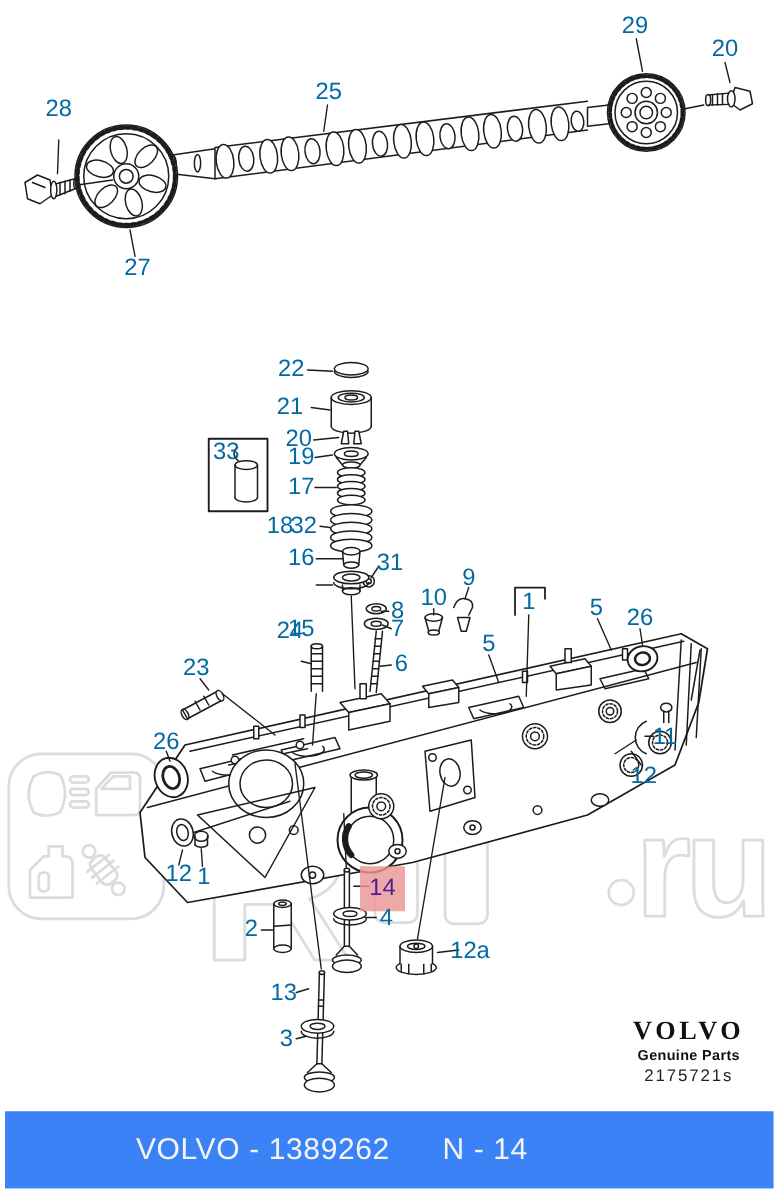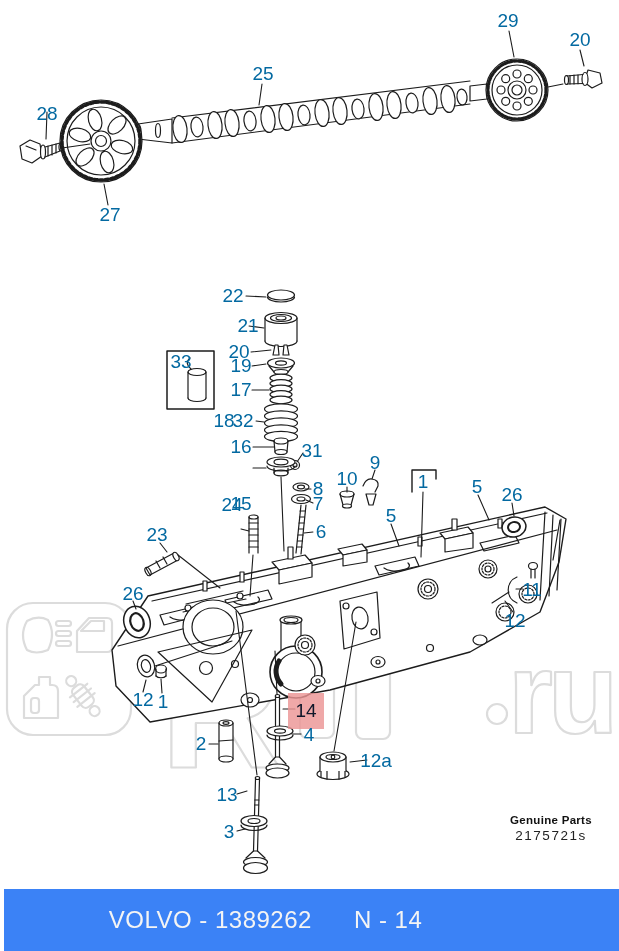--- a/index.html
+++ b/index.html
@@ -2,21 +2,21 @@
 <html><head>
 <meta charset="utf-8">
 <style>
   html,body{margin:0;padding:0;background:#fff;}
   #stage{position:relative;width:619px;height:951px;background:#fff;overflow:hidden;
          font-family:"Liberation Sans",sans-serif;}
   svg{position:absolute;left:0;top:0;}
   #labels-layer{position:absolute;left:0;top:0;width:619px;height:951px;pointer-events:none;}
   .plabel{position:absolute;transform:translate(-50%,-50%);
           font:19px "Liberation Sans",sans-serif;color:#0369a1;white-space:nowrap;}
-  .plabel.hl{color:#0f172a;text-align:right;}
+  .plabel.hl{color:#4c1d95;text-align:right;}
   .hlbox{position:absolute;left:288px;top:693px;width:36px;height:36px;
          background:#ec9595;opacity:.82;}
   #brand-block{position:absolute;left:492px;top:812px;width:118px;text-align:center;color:#111;}
   #brand-name{font:bold 21px "Liberation Serif",serif;letter-spacing:3px;}
   #brand-tagline{font:bold 11.5px "Liberation Sans",sans-serif;margin-top:2px;letter-spacing:.3px;}
   #brand-number{font:13.5px "Liberation Sans",sans-serif;margin-top:2px;letter-spacing:1.5px;color:#222;}
   #footer-bar{position:absolute;left:4px;top:889px;width:619px;height:62px;background:#3b82f6;
               display:flex;align-items:center;justify-content:center;}
   #footer-bar .ftxt{color:#f4f4f4;font:24px "Liberation Sans",sans-serif;letter-spacing:.5px;
               transform:translateX(-48px);display:flex;gap:42px;}
@@ -431,27 +431,27 @@
       <path d="M548,87 L563,84 M62,148 L90,144"></path>
 
       <path d="M412,492 L412,470 L436,470 L436,479" stroke-width="1.4"></path>
     </g>
   </g>
 </svg>
 
 <div class="hlbox"></div>
 
 <div id="labels-layer">
-      <span class="plabel" style="left: 47px; top: 114px;">28</span>
+      <span class="plabel" style="left: 47px; top: 88px;">28</span>
       <span class="plabel" style="left: 110px; top: 215px;">27</span>
       <span class="plabel" style="left: 263px; top: 74px;">25</span>
       <span class="plabel" style="left: 508px; top: 21px;">29</span>
       <span class="plabel" style="left: 580px; top: 40px;">20</span>
       <span class="plabel" style="left: 233px; top: 296px;">22</span>
-      <span class="plabel" style="left: 248px; top: 326px; text-align: right;">21</span>
+      <span class="plabel" style="left: 232px; top: 326px; text-align: right;">21</span>
       <span class="plabel" style="left: 239px; top: 352px;">20</span>
       <span class="plabel" style="left: 241px; top: 366px;">19</span>
       <span class="plabel" style="left: 181px; top: 362px;">33</span>
       <span class="plabel" style="left: 241px; top: 390px;">17</span>
       <span class="plabel" style="left: 224px; top: 421px;">18</span>
       <span class="plabel" style="left: 243px; top: 421px;">32</span>
       <span class="plabel" style="left: 241px; top: 447px;">16</span>
       <span class="plabel" style="left: 312px; top: 451px;">31</span>
       <span class="plabel" style="left: 241px; top: 468px; margin-top: 36px;">15</span>
       <span class="plabel" style="left: 375px; top: 463px;">9</span>
@@ -472,20 +472,21 @@
       <span class="plabel" style="left: 515px; top: 621px;">12</span>
       <span class="plabel" style="left: 201px; top: 744px;">2</span>
       <span class="plabel hl" style="left: 306px; top: 711px;">14</span>
       <span class="plabel" style="left: 309px; top: 735px;">4</span>
       <span class="plabel" style="left: 376px; top: 761px;">12a</span>
       <span class="plabel" style="left: 227px; top: 795px;">13</span>
       <span class="plabel" style="left: 229px; top: 832px;">3</span>
     </div>
 
 <div id="brand-block">
+  <div id="brand-name">VOLVO</div>
   <div id="brand-tagline">Genuine Parts</div>
   <div id="brand-number">2175721s</div>
 </div>
 
 <div id="footer-bar">
   <div class="ftxt">
     <span>VOLVO - 1389262</span>
     <span>N - 14</span>
   </div>
 </div>

